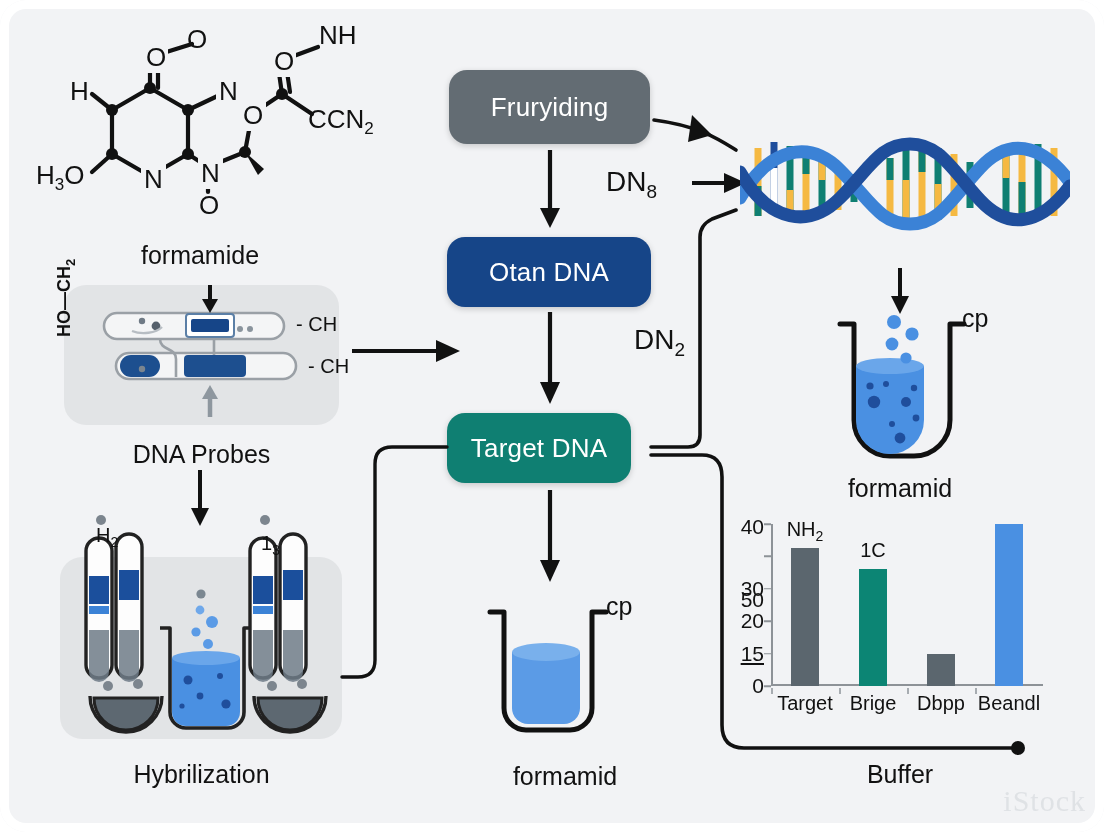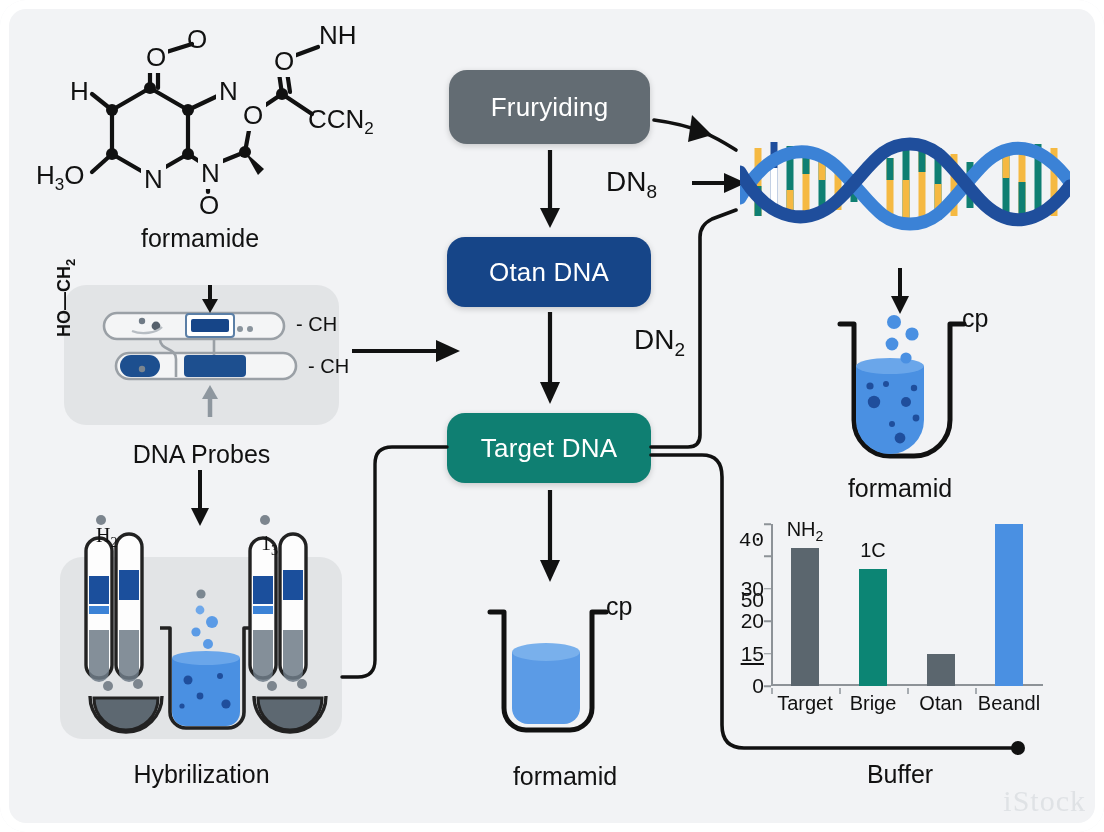--- a/index.html
+++ b/index.html
@@ -25,21 +25,21 @@
   }
 
   
   .flowbox{
     position:absolute;display:flex;align-items:center;justify-content:center;
     border-radius:18px;color:#fff;font-size:26px;letter-spacing:.2px;
     box-shadow:0 2px 6px rgba(0,0,0,.18);
   }
   #box-fruryiding{left:449px;top:70px;width:201px;height:74px;background:#636c73;}
   #box-otan{left:447px;top:237px;width:204px;height:70px;background:#164588;}
-  #box-target{left:447px;top:413px;width:204px;height:70px;background:#0f7f72;}
+  #box-target{left:447px;top:413px;width:184px;height:70px;background:#0f7f72;}
 
   
   .caption{font-size:25px;color:#111;text-align:center;}
 
   
   .panel{
     position:absolute;background:#e2e4e6;border-radius:22px;
   }
 
   
@@ -132,21 +132,21 @@
     <div class="abs lbl" style="left:232px;top:14px;font-size:26px;background:#f2f3f5;padding:0 2px;">O</div>
     <div class="abs lbl" style="left:30px;top:44px;font-size:26px;">H</div>
     <div class="abs lbl" style="left:176px;top:44px;font-size:26px;background:#f2f3f5;padding:0 3px;">N</div>
     <div class="abs lbl" style="left:200px;top:68px;font-size:26px;background:#f2f3f5;padding:0 3px;">O</div>
     <div class="abs lbl" style="left:268px;top:72px;font-size:26px;"><span>CCN</span><sub style="font-size:17px;">2</sub></div>
     <div class="abs lbl" style="left:-4px;top:128px;font-size:26px;"><span>H</span><sub style="font-size:17px;">3</sub><span>O</span></div>
     <div class="abs lbl" style="left:101px;top:132px;font-size:26px;background:#f2f3f5;padding:0 3px;">N</div>
     <div class="abs lbl" style="left:158px;top:126px;font-size:26px;background:#f2f3f5;padding:0 3px;">N</div>
     <div class="abs lbl" style="left:159px;top:158px;font-size:26px;">O</div>
   </div>
-  <div class="abs caption" style="left:40px;top:224px;width:320px;">formamide</div>
+  <div class="abs caption" style="left:40px;top:241px;width:320px;">formamide</div>
 
   <div class="panel" style="left:64px;top:285px;width:275px;height:140px;"></div>
   <div class="abs" style="left:64px;top:285px;width:275px;height:140px;">
     <svg width="275" height="140" viewBox="0 0 275 140">
 
       <rect x="40" y="28" width="180" height="26" rx="13" fill="#f4f5f6" stroke="#9aa0a6" stroke-width="2.6"></rect>
 
       <rect x="52" y="68" width="180" height="26" rx="13" fill="#f4f5f6" stroke="#9aa0a6" stroke-width="2.6"></rect>
 
       <path d="M96,54 C96,66 112,62 112,74 L112,92" stroke="#9aa0a6" stroke-width="2.6" fill="none"></path>
@@ -181,21 +181,21 @@
     </div>
   </div>
   <div class="abs caption" style="left:44px;top:440px;width:315px;">DNA Probes</div>
 
   <svg class="abs" style="left:180px;top:470px;" width="40" height="60">
     <line x1="20" y1="0" x2="20" y2="40" stroke="#111" stroke-width="4"></line>
     <polygon points="11,38 29,38 20,56" fill="#111"></polygon>
   </svg>
 
   <div class="panel" style="left:60px;top:557px;width:282px;height:182px;"></div>
-  <div class="abs" style="left:60px;top:510px;width:276px;height:232px;font-family:Liberation Serif, serif;">
+  <div class="abs" style="left:60px;top:510px;width:276px;height:232px;">
     <svg width="282" height="232" viewBox="0 0 282 232">
 
       <g>
         <rect x="26" y="28" width="26" height="140" rx="13" fill="#fdfdfd" stroke="#222" stroke-width="3.4"></rect>
         <path d="M29,120 h20 v42 a10,10 0 0 1 -20,0 z" fill="#6e7b87" opacity=".85"></path>
         <rect x="29" y="66" width="20" height="28" fill="#1b4f9c"></rect>
         <rect x="29" y="96" width="20" height="8" fill="#3b82d6"></rect>
         <rect x="56" y="24" width="26" height="144" rx="13" fill="#fdfdfd" stroke="#222" stroke-width="3.4"></rect>
         <path d="M59,120 h20 v42 a10,10 0 0 1 -20,0 z" fill="#6e7b87" opacity=".85"></path>
         <rect x="59" y="60" width="20" height="30" fill="#1b4f9c"></rect>
@@ -385,21 +385,21 @@
       <ellipse cx="68" cy="52" rx="34" ry="9" fill="#79b0ec"></ellipse>
     </svg>
     <div class="abs lbl" style="left:128px;top:-8px;font-size:25px;">cp</div>
   </div>
   <div class="abs caption" style="left:450px;top:762px;width:230px;">formamid</div>
 
   <div id="chart">
     <div id="axisY"></div>
     <div id="axisX"></div>
     <div id="yticks" style="position: absolute; left: 38px; top: 0px; width: 0px; height: 162px;">
-        <div class="ytick" style="top: 16px; font-family: Liberation Mono, monospace;">40</div>
+        <div class="ytick" style="top: 3px;">40</div>
         <div class="ytickmark" style="top: 0px;"></div>
         <div class="ytick" style="top: 32.4px; margin-top: 44px;">50</div>
         <div class="ytickmark" style="top: 32.4px;"></div>
         <div class="ytick" style="top: 64.8px;">30</div>
         <div class="ytickmark" style="top: 64.8px;"></div>
         <div class="ytick" style="top: 97.2px;">20</div>
         <div class="ytickmark" style="top: 97.2px;"></div>
         <div class="ytick" style="top: 129.6px; text-decoration: underline;">15</div>
         <div class="ytickmark" style="top: 129.6px;"></div>
         <div class="ytick" style="top: 162px;">0</div>
@@ -411,21 +411,21 @@
         <div class="bar" style="left: 32.5%; width: 10%; height: 117.45px; background: rgb(12, 133, 116);"></div>
         <div class="barlabel" style="left: 37.5%; bottom: 121.45px;"><span>1C</span><sub style="font-size:14px"></sub></div>
         <div class="bar" style="left: 57.5%; width: 10%; height: 32.4px; background: rgb(91, 102, 110);"></div>
         <div class="bar" style="left: 82.5%; width: 10%; height: 162px; background: rgb(74, 144, 226);"></div>
       </div>
     <div id="xticks" style="position: absolute; left: 38px; right: 0px; top: 164px; height: 26px;">
         <div class="xtick" style="left: 12.5%;">Target</div>
         <div class="xtickmark" style="left: 0%;"></div>
         <div class="xtick" style="left: 37.5%;">Brige</div>
         <div class="xtickmark" style="left: 25%;"></div>
-        <div class="xtick" style="left: 62.5%;">Otan</div>
+        <div class="xtick" style="left: 62.5%;">Dbpp</div>
         <div class="xtickmark" style="left: 50%;"></div>
         <div class="xtick" style="left: 87.5%;">Beandl</div>
         <div class="xtickmark" style="left: 75%;"></div>
       </div>
   </div>
   <div class="abs caption" style="left:790px;top:760px;width:220px;">Buffer</div>
 
   <div id="wm">iStock</div>
 </div>
 <div id="frame"></div>

